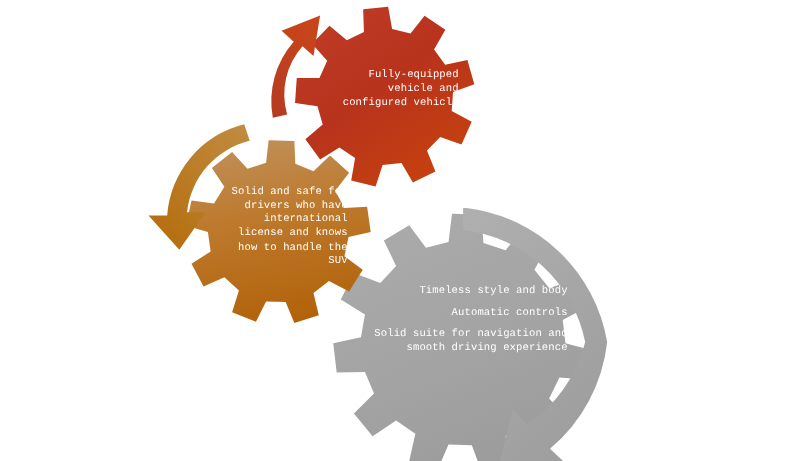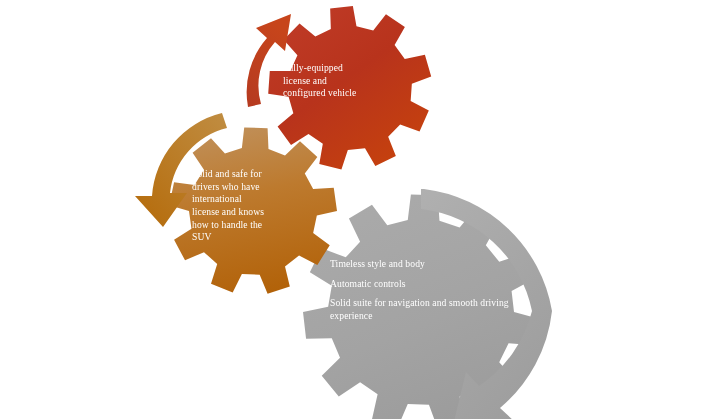--- a/index.html
+++ b/index.html
@@ -22,25 +22,25 @@
   #gear-svg {
     position: absolute;
     left: 0;
     top: 0;
     width: 720px;
     height: 419px;
   }
   .gear-label {
     position: absolute;
     color: #ffffff;
-    text-align: left;
+    text-align: right;
     line-height: 1.32;
     letter-spacing: 0.1px;
     pointer-events: none;
-    font-family: Liberation Serif, serif;
+    font-family: Liberation Mono, monospace;
   }
   #label-red {
     left: 283px;
     top: 62px;
     width: 134px;
     font-size: 9.6px;
   }
   #label-orange {
     left: 192px;
     top: 168px;
@@ -140,21 +140,21 @@
                L 291 14
                L 285 51
                L 275 42
                A 66 66 0 0 0 261 104
                Z" fill="url(#gradRedArrow)"></path>
     </g>
   </svg>
 
   <div class="gear-label" id="label-red">
     <span>Fully-equipped</span><br>
-    <span>license and</span><br>
+    <span>vehicle and</span><br>
     <span>configured vehicle</span>
   </div>
 
   <div class="gear-label" id="label-gray">
     <span class="gray-line">Timeless style and body</span>
     <span class="gray-line">Automatic controls</span>
     <span class="gray-line">Solid suite for navigation and smooth driving experience</span>
   </div>
 
   <div class="gear-label" id="label-orange">

